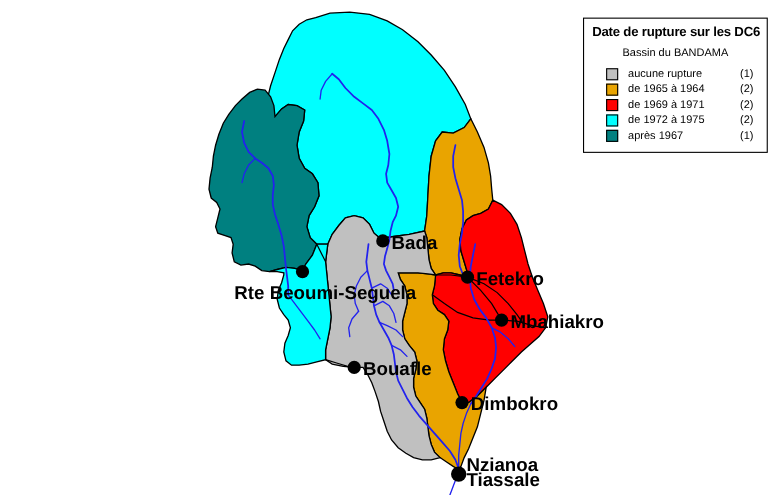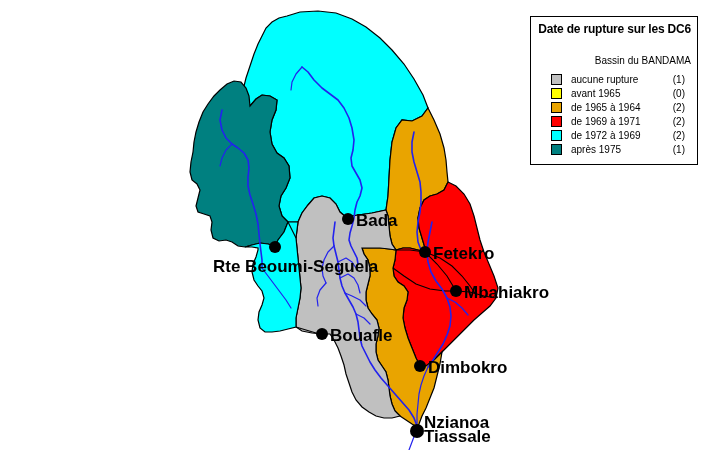--- a/index.html
+++ b/index.html
@@ -57,22 +57,22 @@
     color: #000000;
     text-align: right;
     letter-spacing: -0.2px;
     white-space: nowrap;
     line-height: 14px;
   }
   #legend-subtitle {
     font-family: "Liberation Sans", sans-serif;
     font-size: 10px;
     color: #000000;
-    text-align: right;
-    margin-top: 19px;
+    text-align: center;
+    margin-top: 7px;
     margin-bottom: 5px;
     line-height: 12px;
     white-space: nowrap;
   }
   .legend-row {
     display: flex;
     align-items: flex-end;
     height: 13px;
     margin: 0 0 1px 14px;
   }
@@ -269,44 +269,39 @@
   <div id="legend">
     <div id="legend-title">Date de rupture sur les DC6</div>
     <div id="legend-subtitle">Bassin du BANDAMA</div>
 
     <div class="legend-row">
       <span class="legend-swatch" style="background:#c0c0c0"></span>
       <span class="legend-label">aucune rupture</span>
       <span class="legend-count">(1)</span>
     </div>
 
-    <div class="legend-row">
-      <span class="legend-swatch" style="background:#ffff00"></span>
-      <span class="legend-label">avant 1965</span>
-      <span class="legend-count">(0)</span>
-    </div>
 
     <div class="legend-row">
       <span class="legend-swatch" style="background:#e9a400"></span>
       <span class="legend-label">de 1965 à 1964</span>
       <span class="legend-count">(2)</span>
     </div>
 
     <div class="legend-row">
       <span class="legend-swatch" style="background:#ff0000"></span>
       <span class="legend-label">de 1969 à 1971</span>
       <span class="legend-count">(2)</span>
     </div>
 
     <div class="legend-row">
       <span class="legend-swatch" style="background:#00ffff"></span>
-      <span class="legend-label">de 1972 à 1969</span>
+      <span class="legend-label">de 1972 à 1975</span>
       <span class="legend-count">(2)</span>
     </div>
 
     <div class="legend-row">
       <span class="legend-swatch" style="background:#008080"></span>
-      <span class="legend-label">après 1975</span>
+      <span class="legend-label">après 1967</span>
       <span class="legend-count">(1)</span>
     </div>
   </div>
 
 </div>
 
 </body></html>

